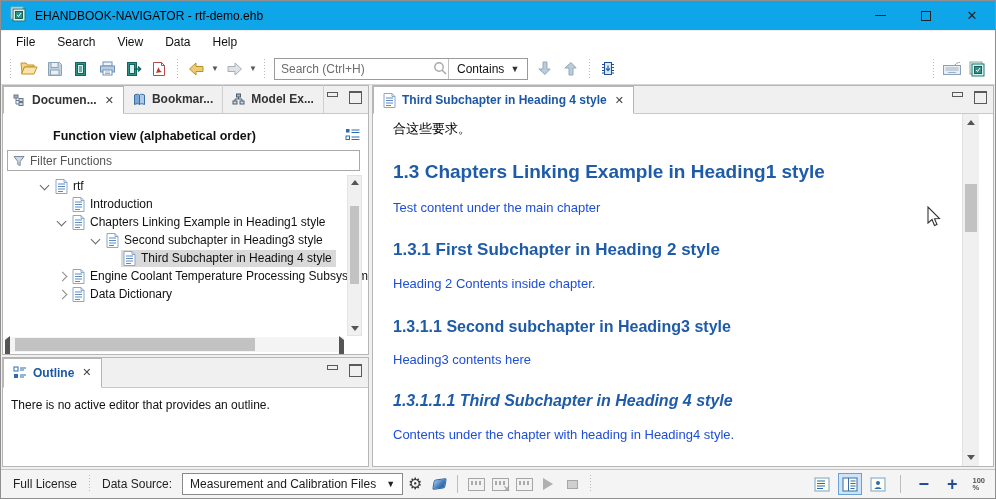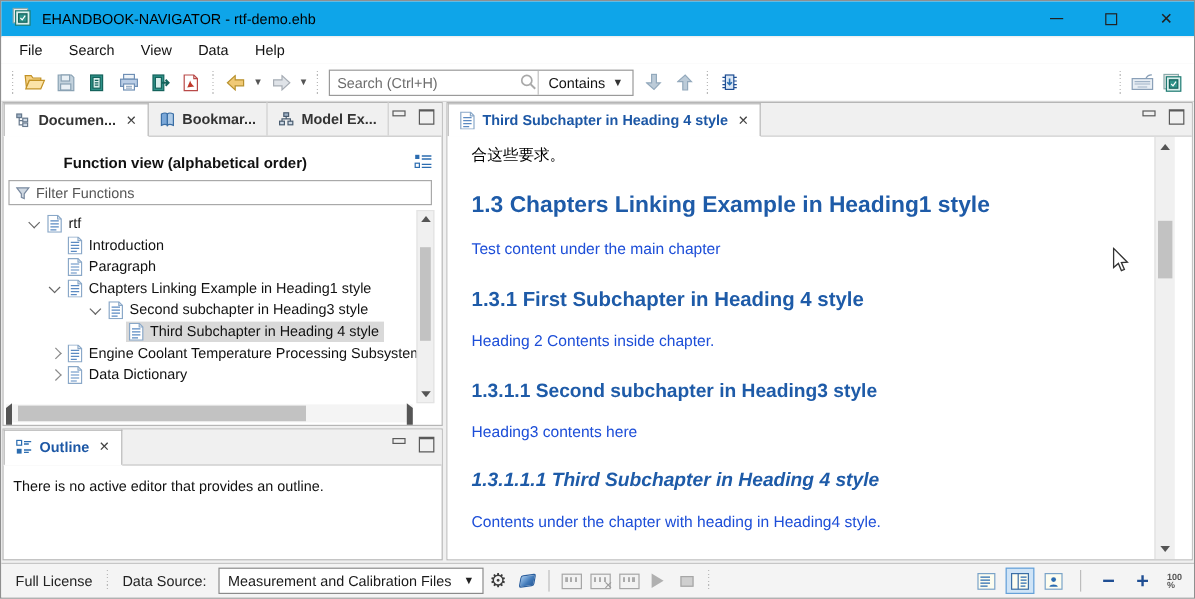--- a/index.html
+++ b/index.html
@@ -55,21 +55,21 @@
 
   
   .fvheader { display:flex; align-items:center; padding:14px 8px 4px 6px; }
   .fvheader .fvtitle { font-weight:700; font-size:12.5px; color:#111;padding-left:44px; }
   .fvheader .viewmenu { margin-left:auto; }
   .filterbox { display:flex; align-items:center; height:21px; border:1px solid #a9a9a9; margin:2px 8px 2px 4px; background:#fff; gap:5px; padding:0 5px; }
   .filterbox input { border:none; outline:none; flex:1; font:12px "Liberation Sans",sans-serif; color:#444; }
   .filterbox input::placeholder{ color:#555; }
 
   .treearea { position:relative; flex:1; overflow:hidden; }
-  .trows { position:absolute; top:4px; left:0; right:26px; }
+  .trows { position:absolute; top:4px; left:16px; right:26px; }
   .trow { height:18px; display:flex; align-items:center; white-space:nowrap; }
   .lvl0{ padding-left:18px; } .lvl1{ padding-left:35px; } .lvl2{ padding-left:52px; } .lvl3{ padding-left:69px; } .lvl4{ padding-left:86px; }
   .chev { width:16px; height:16px; position:relative; flex:none; }
   .chev.exp::before { content:""; position:absolute; left:4px; top:4px; width:6px; height:6px; border-right:1.4px solid #666; border-bottom:1.4px solid #666; transform:rotate(45deg); }
   .chev.col::before { content:""; position:absolute; left:5px; top:5px; width:6px; height:6px; border-right:1.4px solid #8a8a8a; border-bottom:1.4px solid #8a8a8a; transform:rotate(-45deg); }
   .selwrap { display:flex; align-items:center; gap:5px; padding:1px 4px 1px 2px; }
   .selwrap.selected { background:#d9d9d9; }
   .tlabel { font-size:12px; color:#111; }
 
   
@@ -338,31 +338,20 @@
               <span class="selwrap">
                   <svg width="13" height="15" viewBox="0 0 13 15">
                     <path d="M1 .5h8l3 3V14.5H1z" fill="#fff" stroke="#8aa8c8"></path>
                     <path d="M9 .5v3h3" fill="none" stroke="#8aa8c8"></path>
                     <path d="M3 5h7M3 7.5h7M3 10h7M3 12.5h5" stroke="#5b8ac2"></path>
                   </svg>
                   <span class="tlabel">Introduction</span>
                 </span>
             </div>
             <div class="trow lvl1">
-              <span class="chev"></span>
-              <span class="selwrap">
-                  <svg width="13" height="15" viewBox="0 0 13 15">
-                    <path d="M1 .5h8l3 3V14.5H1z" fill="#fff" stroke="#8aa8c8"></path>
-                    <path d="M9 .5v3h3" fill="none" stroke="#8aa8c8"></path>
-                    <path d="M3 5h7M3 7.5h7M3 10h7M3 12.5h5" stroke="#5b8ac2"></path>
-                  </svg>
-                  <span class="tlabel">Paragraph</span>
-                </span>
-            </div>
-            <div class="trow lvl1">
               <span class="chev exp"></span>
               <span class="selwrap">
                   <svg width="13" height="15" viewBox="0 0 13 15">
                     <path d="M1 .5h8l3 3V14.5H1z" fill="#fff" stroke="#8aa8c8"></path>
                     <path d="M9 .5v3h3" fill="none" stroke="#8aa8c8"></path>
                     <path d="M3 5h7M3 7.5h7M3 10h7M3 12.5h5" stroke="#5b8ac2"></path>
                   </svg>
                   <span class="tlabel">Chapters Linking Example in Heading1 style</span>
                 </span>
             </div>
@@ -465,21 +454,21 @@
           <div class="panelbtns">
             <span class="pb pb-min"></span>
             <span class="pb pb-max"></span>
           </div>
         </div>
 
         <div class="edcontent">
           <p class="zh">合这些要求。</p>
           <h1>1.3 Chapters Linking Example in Heading1 style</h1>
           <p class="body">Test content under the main chapter</p>
-          <h2>1.3.1 First Subchapter in Heading 4 style</h2>
+          <h2>1.3.1 First Subchapter in Heading 2 style</h2>
           <p class="body">Heading 2 Contents inside chapter.</p>
           <h3>1.3.1.1 Second subchapter in Heading3 style</h3>
           <p class="body">Heading3 contents here</p>
           <h4>1.3.1.1.1 Third Subchapter in Heading 4 style</h4>
           <p class="body">Contents under the chapter with heading in Heading4 style.</p>
           <h1>1.4 Engine Coolant Temperature Processing Subsystem Software Algorithms</h1>
 
           <div class="edgap"></div>
           <div class="edvscroll">
             <span class="sarrow" style="top:2px;">

